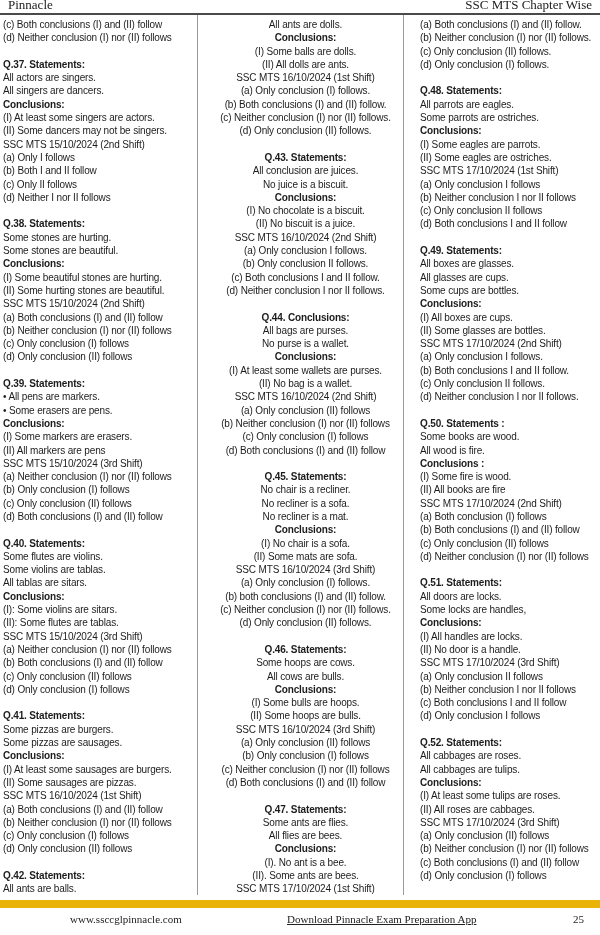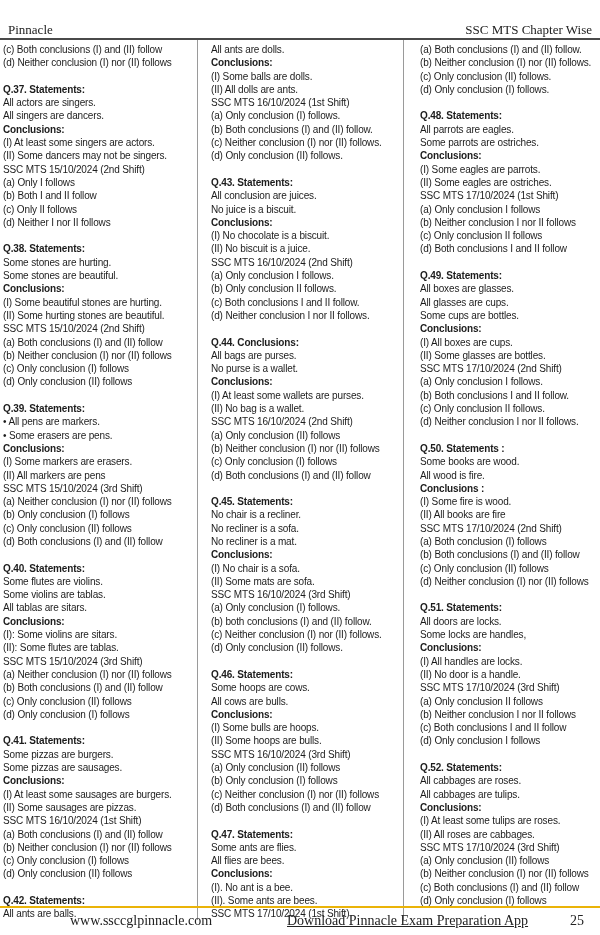--- a/index.html
+++ b/index.html
@@ -8,21 +8,21 @@
     width:600px;height:935px;
     margin:0 auto;
     background:#ffffff;
     color:#1c1c1c;
     font-family:"Liberation Sans", sans-serif;
     overflow:hidden;
     box-sizing:border-box;
   }
   
   .hdr{
-    height:40px;
+    height:15px;
     box-sizing:border-box;
     padding:6px 8px 0 8px;
     border-bottom:2px solid #4a4a4a;
     display:flex;
     justify-content:space-between;
     align-items:flex-end;
     font-family:"Liberation Serif", serif;
     font-size:13px;
     color:#222;
   }
@@ -31,44 +31,44 @@
     display:flex;
     height:880px;
     box-sizing:border-box;
   }
   .col{
     box-sizing:border-box;
     padding-top:3px;
     overflow:hidden;
   }
   .col-1{width:197px;padding-left:3px;padding-right:4px;}
-  .col-2{width:205px;padding-left:13px;padding-right:3px;}
+  .col-2{width:205px;padding-left:13px;padding-right:3px;text-align:center;}
   .col-3{flex:1;padding-left:16px;padding-right:2px;}
   .vdiv{
     width:1px;
     background:#9a9a9a;
     height:880px;
   }
   .line{
     font-size:10px;
     line-height:13.3px;
     min-height:13.3px;
     letter-spacing:-0.15px;
     white-space:nowrap;
     color:#1c1c1c;
   }
   .line.bold{font-weight:bold;}
   
   .ftr{
     position:absolute;
     left:0;right:0;bottom:0;
     height:27px;
-    border-top:2px solid #eab308;
+    border-top:8px solid #eab308;
     font-family:"Liberation Serif", serif;
-    font-size:14px;
+    font-size:11px;
     color:#222;
   }
   .ftr span{position:absolute;top:5px;}
   .ftr .f-site{left:70px;}
   .ftr .f-app{left:287px;text-decoration:underline;}
   .ftr .f-page{right:16px;}
 </style>
 </head>
 <body>
 

